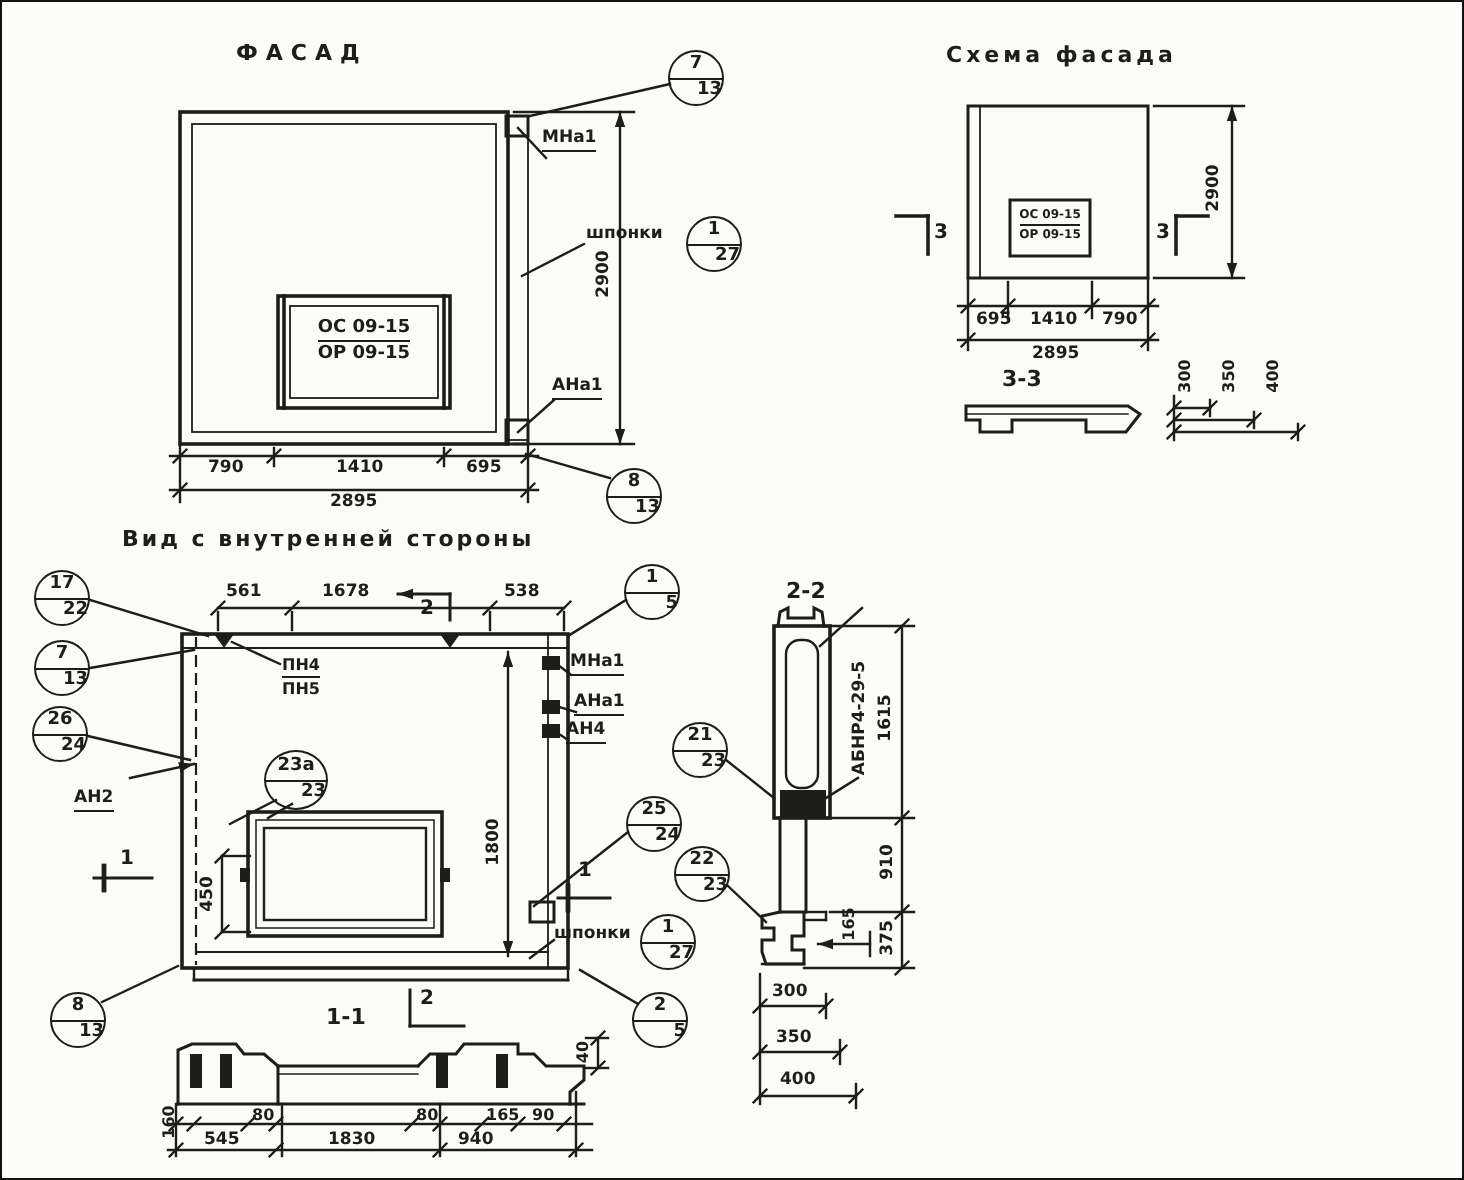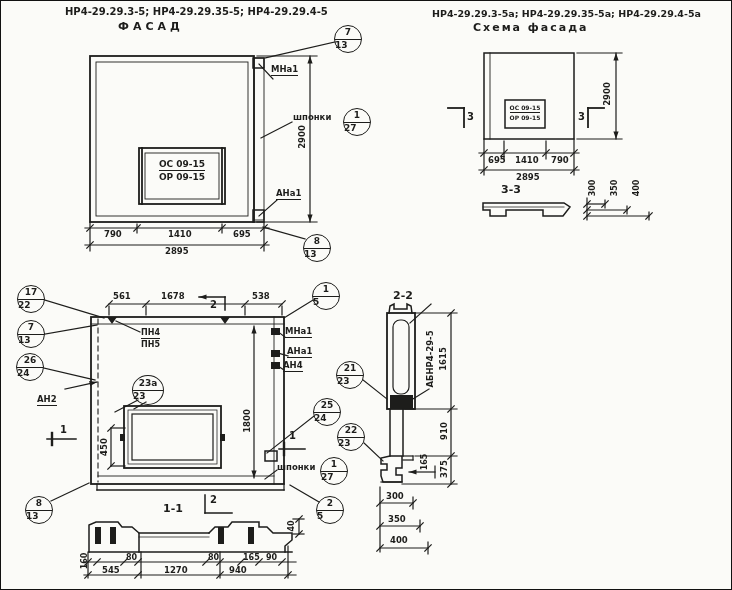--- a/index.html
+++ b/index.html
@@ -20,21 +20,21 @@
   .lbl{position:absolute;z-index:2;font-weight:700;white-space:nowrap;line-height:1;color:var(--ink);}
   .s6{font-size:6px}.s8{font-size:8px}.s85{font-size:8.5px}.s9{font-size:9px}
   .s10{font-size:10px}.s11{font-size:11px}
   .und{border-bottom:1.2px solid var(--ink);padding-bottom:1px;}
   .rotc{transform:translate(-50%,-50%) rotate(-90deg);}
   .ls2{letter-spacing:2px}.ls4{letter-spacing:4px}
   .callout{position:absolute;z-index:2;width:26px;height:26px;border:1.6px solid var(--ink);
            border-radius:50%;display:flex;flex-direction:column;align-items:center;justify-content:center;
            font-size:9px;font-weight:700;line-height:1;background:transparent;}
   .callout .cn{width:100%;text-align:center;border-bottom:1.3px solid var(--ink);padding-bottom:1.5px;}
-  .callout .cs{width:100%;text-align:left;padding-top:1.5px;}
+  .callout .cs{width:100%;text-align:right;padding-top:1.5px;}
   .callout.wide{width:30px;height:28px;}
   .frac{position:absolute;z-index:2;display:flex;flex-direction:column;align-items:center;font-weight:700;}
   .frac .fn{border-bottom:1.1px solid var(--ink);padding-bottom:1px;}
   .frac .fd{padding-top:1px;}
 </style>
 </head>
 <body>
 
 <div id="page">
 
@@ -285,21 +285,20 @@
       <line x1="427" y1="541" x2="427" y2="553"></line>
     </g>
     <g>
       <line x1="430" y1="303" x2="409" y2="322"></line>
       <line x1="428" y1="388" x2="412" y2="398"></line>
       <line x1="362" y1="379" x2="386" y2="398"></line>
       <line x1="363" y1="442" x2="382" y2="460"></line>
     </g>
   </svg>
 
-  <div class="lbl s10" style="left:64px;top:6px">НР4-29.29.3-5; НР4-29.29.35-5; НР4-29.29.4-5</div>
   <div class="lbl s11 ls4" style="left:117px;top:20px">ФАСАД</div>
   <div class="frac s9" style="left:148px;top:158px;width:66px">
     <span class="fn">ОС 09-15</span>
     <span class="fd">ОР 09-15</span>
   </div>
   <div class="lbl s85 und" style="left:270px;top:64px">МНа1</div>
   <div class="lbl s85" style="left:292px;top:112px">шпонки</div>
   <div class="lbl s85 und" style="left:275px;top:188px">АНа1</div>
   <div class="lbl s85" style="left:103px;top:229px">790</div>
   <div class="lbl s85" style="left:167px;top:229px">1410</div>
@@ -312,38 +311,38 @@
   </div>
   <div class="callout" style="left:342px;top:107px">
     <span class="cn">1</span>
     <span class="cs">27</span>
   </div>
   <div class="callout" style="left:302px;top:233px">
     <span class="cn">8</span>
     <span class="cs">13</span>
   </div>
 
-  <div class="lbl" style="left:431px;top:8px;font-size:9.5px">НР4-29.29.3-5а; НР4-29.29.35-5а; НР4-29.29.4-5а</div>
   <div class="lbl s11 ls2" style="left:472px;top:21px">Схема фасада</div>
   <div class="frac s6" style="left:506px;top:103px;width:36px">
     <span class="fn">ОС 09-15</span>
     <span class="fd">ОР 09-15</span>
   </div>
   <div class="lbl s10" style="left:466px;top:111px">3</div>
   <div class="lbl s10" style="left:577px;top:111px">3</div>
   <div class="lbl s85" style="left:487px;top:155px">695</div>
   <div class="lbl s85" style="left:514px;top:155px">1410</div>
   <div class="lbl s85" style="left:550px;top:155px">790</div>
   <div class="lbl s85" style="left:515px;top:172px">2895</div>
   <div class="lbl s85 rotc" style="left:606px;top:93px">2900</div>
   <div class="lbl s11" style="left:500px;top:183px">3-3</div>
   <div class="lbl s8 rotc" style="left:592px;top:187px">300</div>
   <div class="lbl s8 rotc" style="left:614px;top:187px">350</div>
   <div class="lbl s8 rotc" style="left:636px;top:187px">400</div>
 
+  <div class="lbl s11" style="left:60px;top:263px;letter-spacing:1.5px">Вид с внутренней стороны</div>
   <div class="lbl s85" style="left:112px;top:291px">561</div>
   <div class="lbl s85" style="left:160px;top:291px">1678</div>
   <div class="lbl s85" style="left:251px;top:291px">538</div>
   <div class="lbl s10" style="left:209px;top:299px">2</div>
   <div class="lbl s10" style="left:209px;top:494px">2</div>
   <div class="lbl s10" style="left:59px;top:424px">1</div>
   <div class="lbl s10" style="left:288px;top:430px">1</div>
   <div class="frac s8" style="left:140px;top:327px">
     <span class="fn">ПН4</span>
     <span class="fd">ПН5</span>
@@ -392,21 +391,21 @@
     <span class="cn">2</span>
     <span class="cs">5</span>
   </div>
   <div class="lbl s11" style="left:162px;top:502px">1-1</div>
   <div class="lbl s8 rotc" style="left:84px;top:560px">160</div>
   <div class="lbl s8" style="left:125px;top:553px">80</div>
   <div class="lbl s8" style="left:207px;top:553px">80</div>
   <div class="lbl s8" style="left:242px;top:553px">165</div>
   <div class="lbl s8" style="left:265px;top:553px">90</div>
   <div class="lbl s85" style="left:101px;top:565px">545</div>
-  <div class="lbl s85" style="left:163px;top:565px">1270</div>
+  <div class="lbl s85" style="left:163px;top:565px">1830</div>
   <div class="lbl s85" style="left:228px;top:565px">940</div>
 
   <div class="lbl s11" style="left:392px;top:289px">2-2</div>
   <div class="lbl s85 rotc" style="left:429px;top:358px">АБНР4-29-5</div>
   <div class="lbl s85 rotc" style="left:442px;top:358px">1615</div>
   <div class="lbl s85 rotc" style="left:443px;top:430px">910</div>
   <div class="lbl s85 rotc" style="left:443px;top:468px">375</div>
   <div class="lbl s8 rotc" style="left:424px;top:461px">165</div>
   <div class="lbl s85" style="left:385px;top:491px">300</div>
   <div class="lbl s85" style="left:387px;top:514px">350</div>

